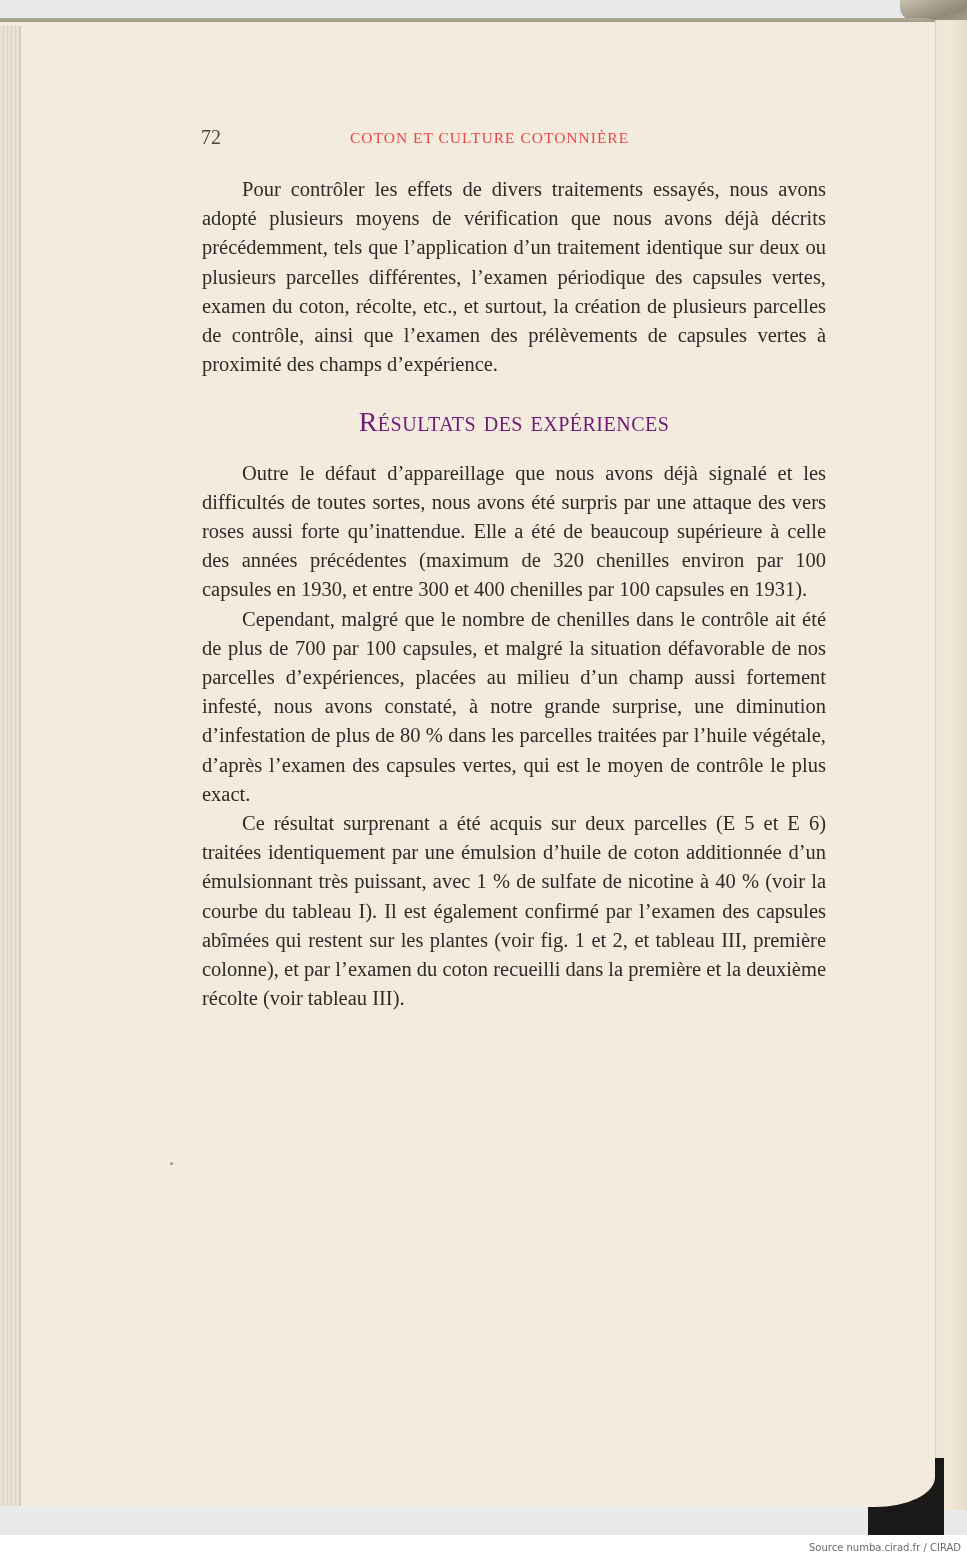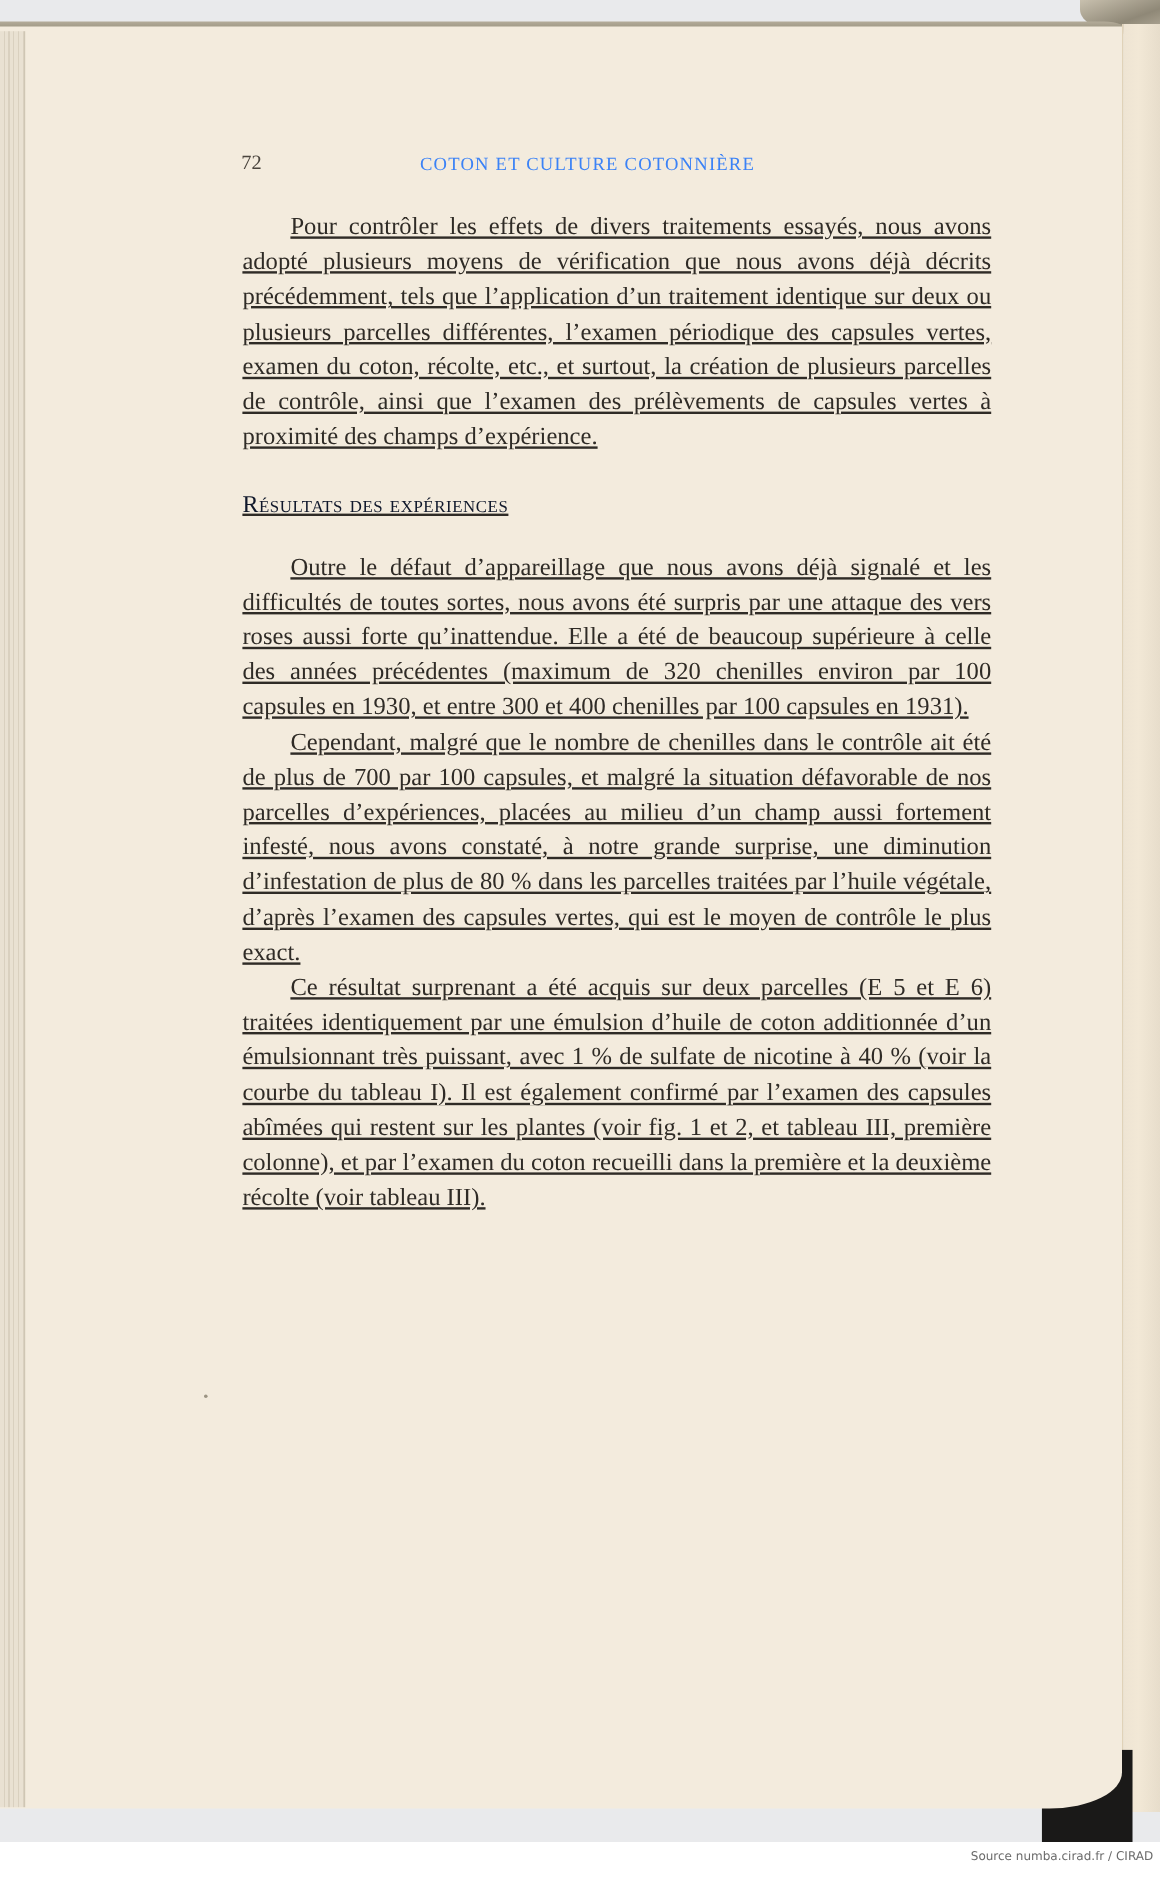--- a/index.html
+++ b/index.html
@@ -39,37 +39,36 @@
     }
     .black-band {
       position:absolute; left:868px; top:1458px; width:76px; height:77px;
       background:#1a1918;
       clip-path:polygon(20% 0,100% 0,100% 100%,0 100%,0 40%);
     }
     .running-head {
       position:absolute; top:126px; left:0; width:935px; height:24px;
     }
     .folio {
-      position:absolute; left:201px; top:0; font-size:17px; color:#4a443d;
+      position:absolute; left:201px; top:0; font-size:20px; color:#4a443d;
     }
     .running-title {
       position:absolute; left:350px; top:3px; font-size:15.5px; letter-spacing:1px;
-      color:#3b82f6;
+      color:#ef4444;
     }
     .text-block {
       position:absolute; left:202px; top:175px; width:624px;
       font-size:20.5px; line-height:29.2px; color:#2f2b26;
       text-align:justify;
-      text-decoration:underline;
     }
     .text-block p { margin:0; text-indent:40px; }
     .section-heading {
-      text-align:left; text-indent:0 !important;
-      font-size:20px; margin:28px 0 22px 0 !important;
-      font-variant:small-caps; letter-spacing:0.5px; color:#0f172a;
+      text-align:center; text-indent:0 !important;
+      font-size:28px; margin:28px 0 22px 0 !important;
+      font-variant:small-caps; letter-spacing:0.5px; color:#701a75;
     }
     .source-credit {
       position:absolute; right:6px; top:1542px;
       font-family:"DejaVu Sans", sans-serif; font-size:10px; color:#6b6b6b;
     }
     .speck { position:absolute; width:3px; height:3px; border-radius:50%; background:#9c9483; }
   </style>
 </head>
 <body>
 

